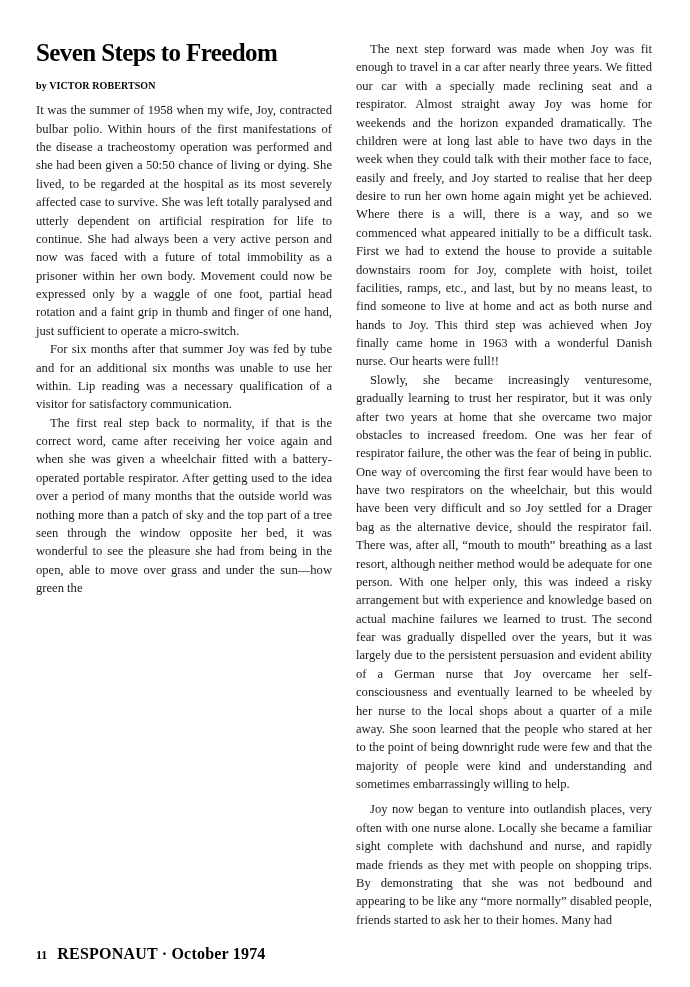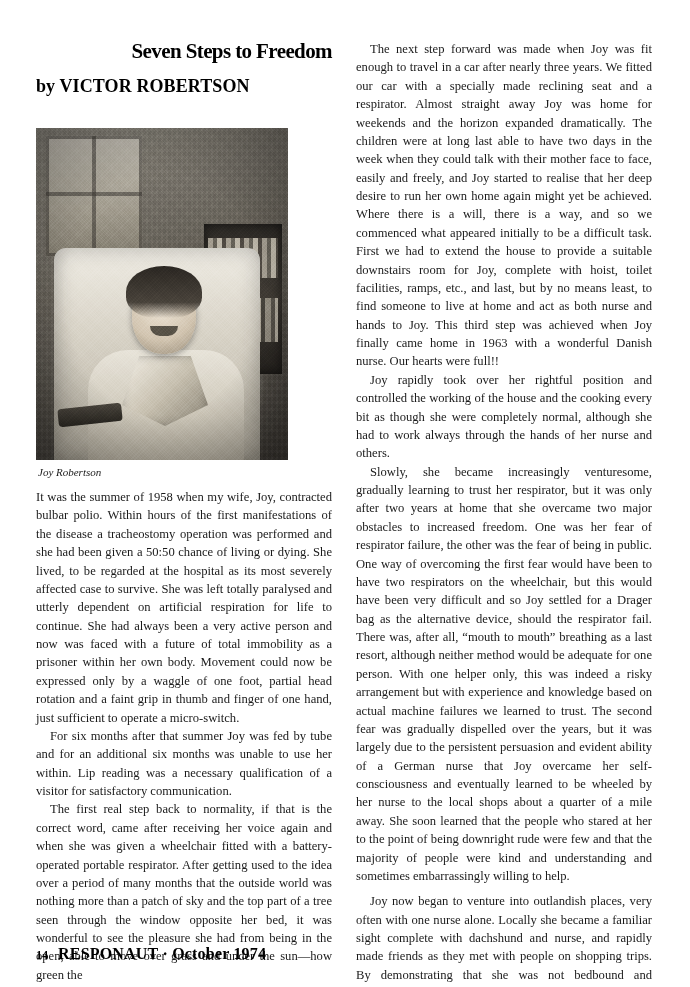--- a/index.html
+++ b/index.html
@@ -25,32 +25,31 @@
     display: flex;
     gap: 24px;
     align-items: flex-start;
   }
   .col {
     width: 296px;
     flex: 0 0 296px;
   }
   .headline {
     font-family: "Liberation Serif", serif;
-    font-size: 21px;
+    font-size: 25px;
     font-weight: bold;
     letter-spacing: -0.6px;
     line-height: 1.05;
     margin: 0 0 14px 0;
     color: #000;
-    text-align: right;
   }
   .byline {
-    font-size: 18px;
-    font-weight: bold;
-    margin: 0 0 31px 0;
+    font-size: 10px;
+    font-weight: bold;
+    margin: 0 0 10px 0;
     letter-spacing: 0.1px;
     color: #000;
   }
   .byline .by {
     font-weight: bold;
     font-style: normal;
     font-variant: normal;
   }
   .byline .name {
     font-weight: bold;
@@ -255,58 +254,36 @@
 
   <div class="columns">
 
     <div class="col">
       <h1 class="headline">Seven Steps to Freedom</h1>
       <div class="byline">
         <span class="by">by</span>
         <span class="name">VICTOR ROBERTSON</span>
       </div>
 
-      <div class="figure">
-        <div class="photo">
-          <div class="bg"></div>
-          <div class="wallpaper"></div>
-          <div class="window">
-            <span class="v"></span>
-            <span class="h"></span>
-          </div>
-          <div class="shelf"></div>
-          <div class="chairback"></div>
-          <div class="body"></div>
-          <div class="scarf"></div>
-          <div class="head"></div>
-          <div class="hair"></div>
-          <div class="smile"></div>
-          <div class="armrest"></div>
-          <div class="grain"></div>
-          <div class="vignette"></div>
-        </div>
-        <div class="caption">Joy Robertson</div>
-      </div>
 
       <div class="body-text left-text">
         <p class="first">It was the summer of 1958 when my wife, Joy, contracted bulbar polio.  Within hours of the first manifestations of the disease a tracheostomy operation was performed and she had been given a 50:50 chance of living or dying.  She lived, to be regarded at the hospital as its most severely affected case to survive.  She was left totally paralysed and utterly dependent on artificial respiration for life to continue.  She had always been a very active person and now was faced with a future of total immobility as a prisoner within her own body.  Movement could now be expressed only by a waggle of one foot, partial head rotation and a faint grip in thumb and finger of one hand, just sufficient to operate a micro-switch.</p>
         <p>For six months after that summer Joy was fed by tube and for an additional six months was unable to use her within.  Lip reading was a necessary qualification of a visitor for satisfactory communication.</p>
         <p>The first real step back to normality, if that is the correct word, came after receiving her voice again and when she was given a wheelchair fitted with a battery-operated portable respirator.  After getting used to the idea over a period of many months that the outside world was nothing more than a patch of sky and the top part of a tree seen through the window opposite her bed, it was wonderful to see the pleasure she had from being in the open, able to move over grass and under the sun—how green the</p>
       </div>
     </div>
 
     <div class="col">
       <div class="body-text">
         <p>The next step forward was made when Joy was fit enough to travel in a car after nearly three years.  We fitted our car with a specially made reclining seat and a respirator.  Almost straight away Joy was home for weekends and the horizon expanded dramatically.  The children were at long last able to have two days in the week when they could talk with their mother face to face, easily and freely, and Joy started to realise that her deep desire to run her own home again might yet be achieved.  Where there is a will, there is a way, and so we commenced what appeared initially to be a difficult task.  First we had to extend the house to provide a suitable downstairs room for Joy, complete with hoist, toilet facilities, ramps, etc., and last, but by no means least, to find someone to live at home and act as both nurse and hands to Joy.  This third step was achieved when Joy finally came home in 1963 with a wonderful Danish nurse.  Our hearts were full!!</p>
-        <p>Joy rapidly took over her rightful position and controlled the working of the house and the cooking every bit as though she were completely normal, although she had to work always through the hands of her nurse and others.</p>
         <p>Slowly, she became increasingly venturesome, gradually learning to trust her respirator, but it was only after two years at home that she overcame two major obstacles to increased freedom.  One was her fear of respirator failure, the other was the fear of being in public.  One way of overcoming the first fear would have been to have two respirators on the wheelchair, but this would have been very difficult and so Joy settled for a Drager bag as the alternative device, should the respirator fail.  There was, after all, “mouth to mouth” breathing as a last resort, although neither method would be adequate for one person.  With one helper only, this was indeed a risky arrangement but with experience and knowledge based on actual machine failures we learned to trust.  The second fear was gradually dispelled over the years, but it was largely due to the persistent persuasion and evident ability of a German nurse that Joy overcame her self-consciousness and eventually learned to be wheeled by her nurse to the local shops about a quarter of a mile away.  She soon learned that the people who stared at her to the point of being downright rude were few and that the majority of people were kind and understanding and sometimes embarrassingly willing to help.</p>
         <p class="gap">Joy now began to venture into outlandish places, very often with one nurse alone.  Locally she became a familiar sight complete with dachshund and nurse, and rapidly made friends as they met with people on shopping trips.  By demonstrating that she was not bedbound and appearing to be like any “more normally” disabled people, friends started to ask her to their homes.  Many had</p>
       </div>
     </div>
 
   </div>
 
   <div class="footer">
-    <span class="pageno">14</span>
+    <span class="pageno">11</span>
     <span class="pub">RESPONAUT · October 1974</span>
   </div>
 
 </div>
 
 </body></html>

